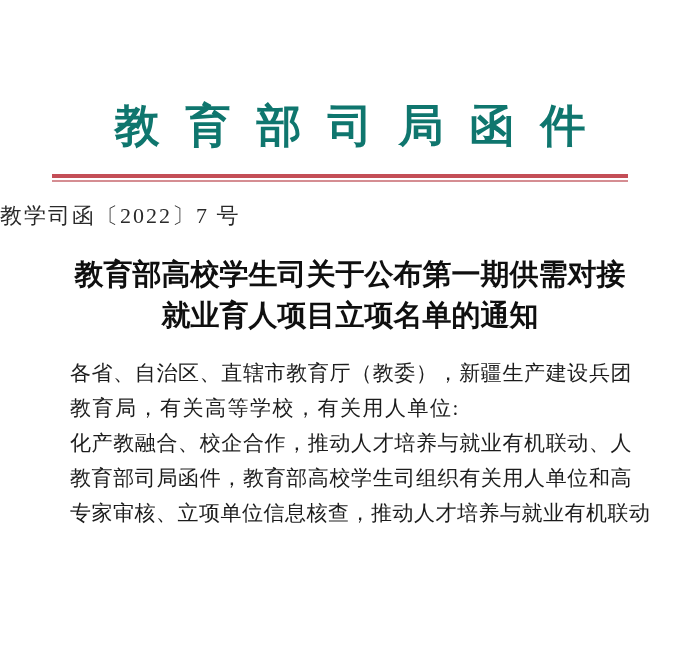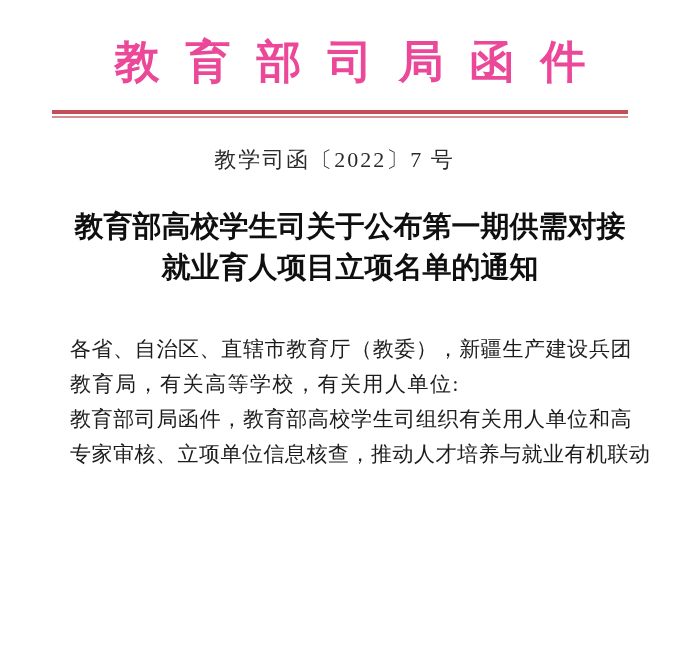--- a/index.html
+++ b/index.html
@@ -15,25 +15,25 @@
   }
   .page {
     position: relative;
     width: 700px;
     height: 650px;
     background: #ffffff;
     color: #1c1c1c;
   }
   
   .masthead {
-    margin-top: 36px;
+    margin-top: 100px;
     text-align: center;
     font-size: 45px;
     font-weight: 700;
-    color: #ec4899;
+    color: #0f766e;
     letter-spacing: 26px;
     text-indent: 26px;
     line-height: 52px;
     white-space: nowrap;
   }
   
   .rule {
     margin: 22px 0 0 52px;
     width: 576px;
   }
@@ -44,40 +44,40 @@
   .rule .gap {
     height: 2px;
     background: #ffffff;
   }
   .rule .thin {
     height: 2px;
     background: #d58d92;
   }
   
   .doc-number {
-    margin-top: 28px;
+    margin-top: 20px;
     padding-right: 31px;
-    text-align: center;
+    text-align: left;
     font-size: 22px;
     color: #2a2a2a;
     letter-spacing: 2px;
     line-height: 28px;
   }
   
   .title {
-    margin-top: 32px;
+    margin-top: 24px;
     text-align: center;
     font-weight: 700;
     color: #0f0f0f;
     font-size: 29px;
     line-height: 41px;
   }
   
   .body-text {
-    margin-top: 44px;
+    margin-top: 20px;
     padding: 0 68px 0 70px;
     font-size: 21px;
     line-height: 35px;
     color: #1c1c1c;
   }
   .body-line {
     text-align: justify;
     text-align-last: justify;
     letter-spacing: 0.5px;
     white-space: nowrap;
@@ -107,17 +107,18 @@
   <div class="doc-number">教学司函〔2022〕7 号</div>
 
   <div class="title">
     <div>教育部高校学生司关于公布第一期供需对接</div>
     <div>就业育人项目立项名单的通知</div>
   </div>
 
   <div class="body-text">
     <div class="body-line">各省、自治区、直辖市教育厅（教委），新疆生产建设兵团</div>
     <div class="body-line final">教育局，有关高等学校，有关用人单位:</div>
+    <div class="body-line">化产教融合、校企合作，推动人才培养与就业有机联动、人</div>
     <div class="body-line">教育部司局函件，教育部高校学生司组织有关用人单位和高</div>
     <div class="body-line">专家审核、立项单位信息核查，推动人才培养与就业有机联动</div>
   </div>
 
 </div>
 
 </body></html>

